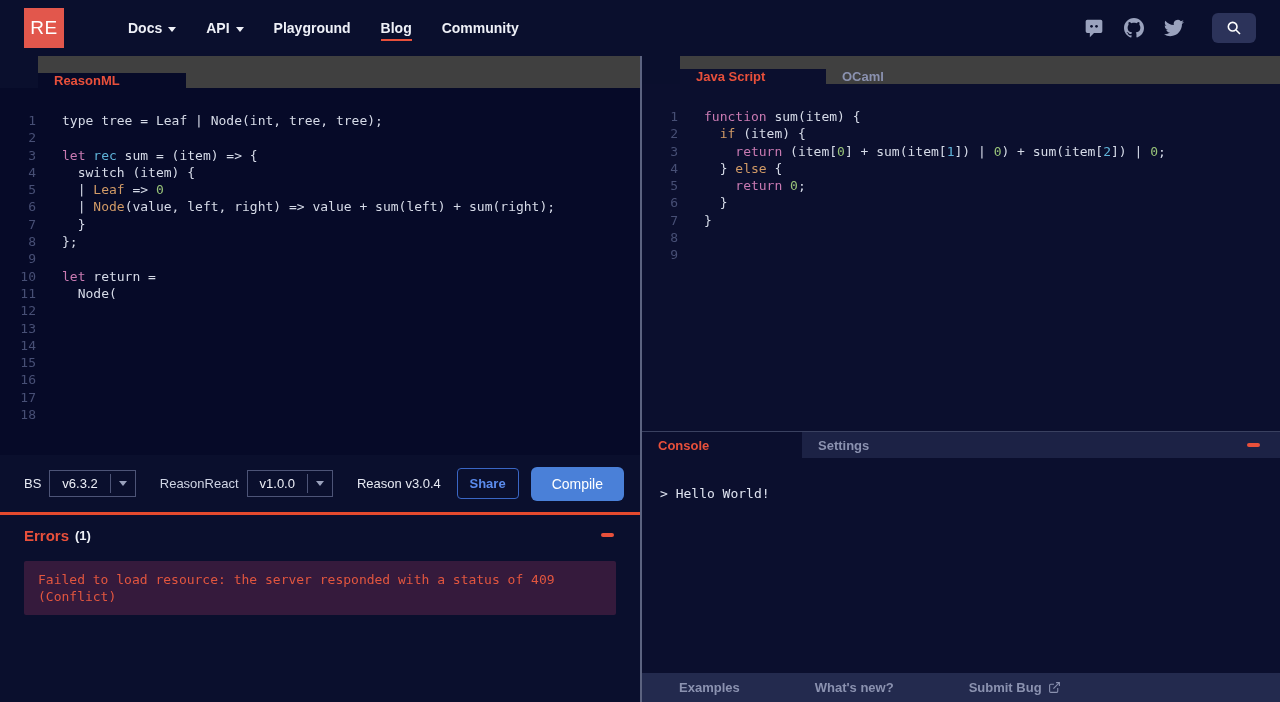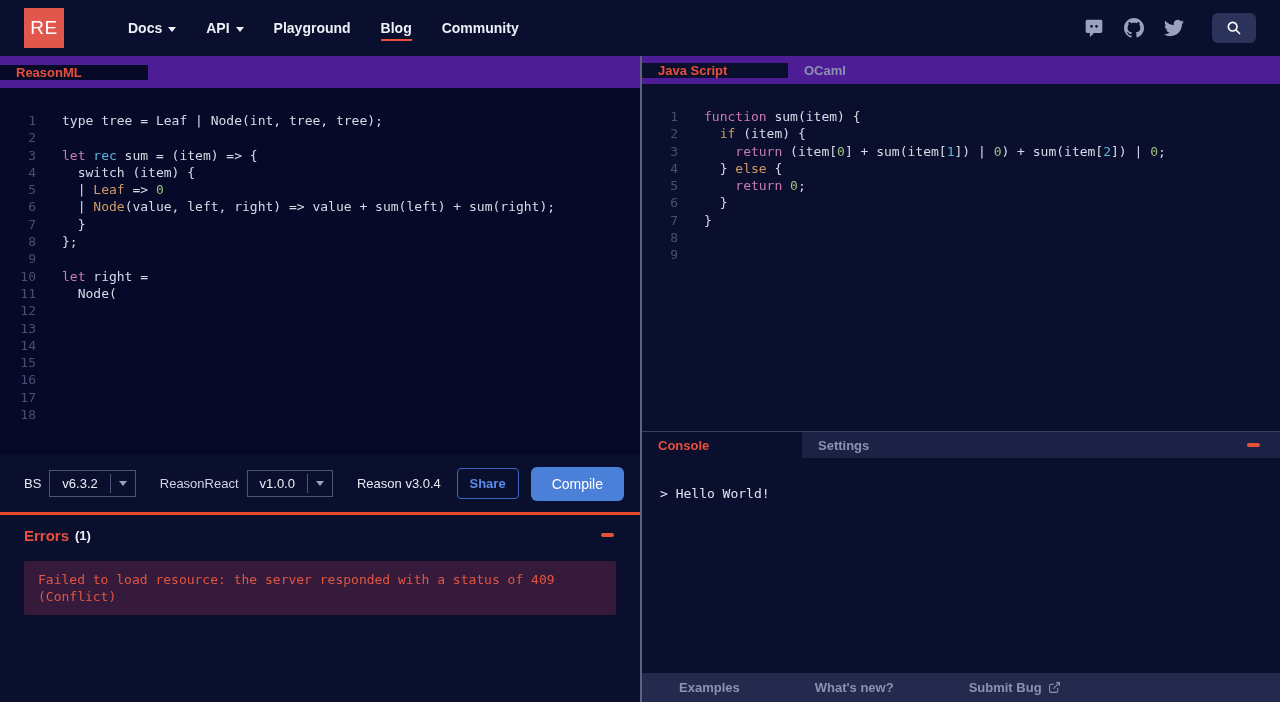--- a/index.html
+++ b/index.html
@@ -20,21 +20,21 @@
   .soc-icon { width:20px; height:20px; fill:#9aa2bd; display:block; }
   .search-btn { width:44px; height:30px; background:#2c335a; border-radius:6px; display:flex;
                 align-items:center; justify-content:center; margin-left:8px; cursor:pointer; }
 
   
   .main { flex:1; display:flex; min-height:0; }
   .col { width:640px; display:flex; flex-direction:column; min-height:0; }
   .col-right { border-left:2px solid #5c6380; width:640px; }
 
   
-  .tabbar { background:#4c1d95; display:flex; align-items:center; flex:0 0 auto; }
+  .tabbar { background:#404040; display:flex; align-items:flex-end; flex:0 0 auto;margin-left:38px; }
   .tabbar-left { height:32px; }
   .tabbar-right { height:28px; }
   .tab { display:flex; align-items:center; padding:0 16px; font-size:13px; font-weight:600; cursor:pointer; }
   .tab.active { color:#e8503b; }
   .tab.inactive { color:#8b92b0; font-weight:700; }
   .tab-active-left { width:148px; background:#060a28; }
   .tab-active-right { width:146px; background:#0b0f2e; }
   .minus-btn { margin-left:auto; align-self:center; margin-right:20px; width:13px; height:4px;
                background:#e8503b; border-radius:2px; cursor:pointer; }
 
@@ -171,21 +171,21 @@
           <div class="code-line">
             <span class="line-num">8</span>
             <span class="line-code"><span class="tok-w">};</span></span>
           </div>
           <div class="code-line">
             <span class="line-num">9</span>
             <span class="line-code"></span>
           </div>
           <div class="code-line">
             <span class="line-num">10</span>
-            <span class="line-code"><span class="tok-p">let</span><span class="tok-w"> right =</span></span>
+            <span class="line-code"><span class="tok-p">let</span><span class="tok-w"> return =</span></span>
           </div>
           <div class="code-line">
             <span class="line-num">11</span>
             <span class="line-code"><span class="tok-w">  Node(</span></span>
           </div>
           <div class="code-line">
             <span class="line-num">12</span>
             <span class="line-code"></span>
           </div>
           <div class="code-line">

